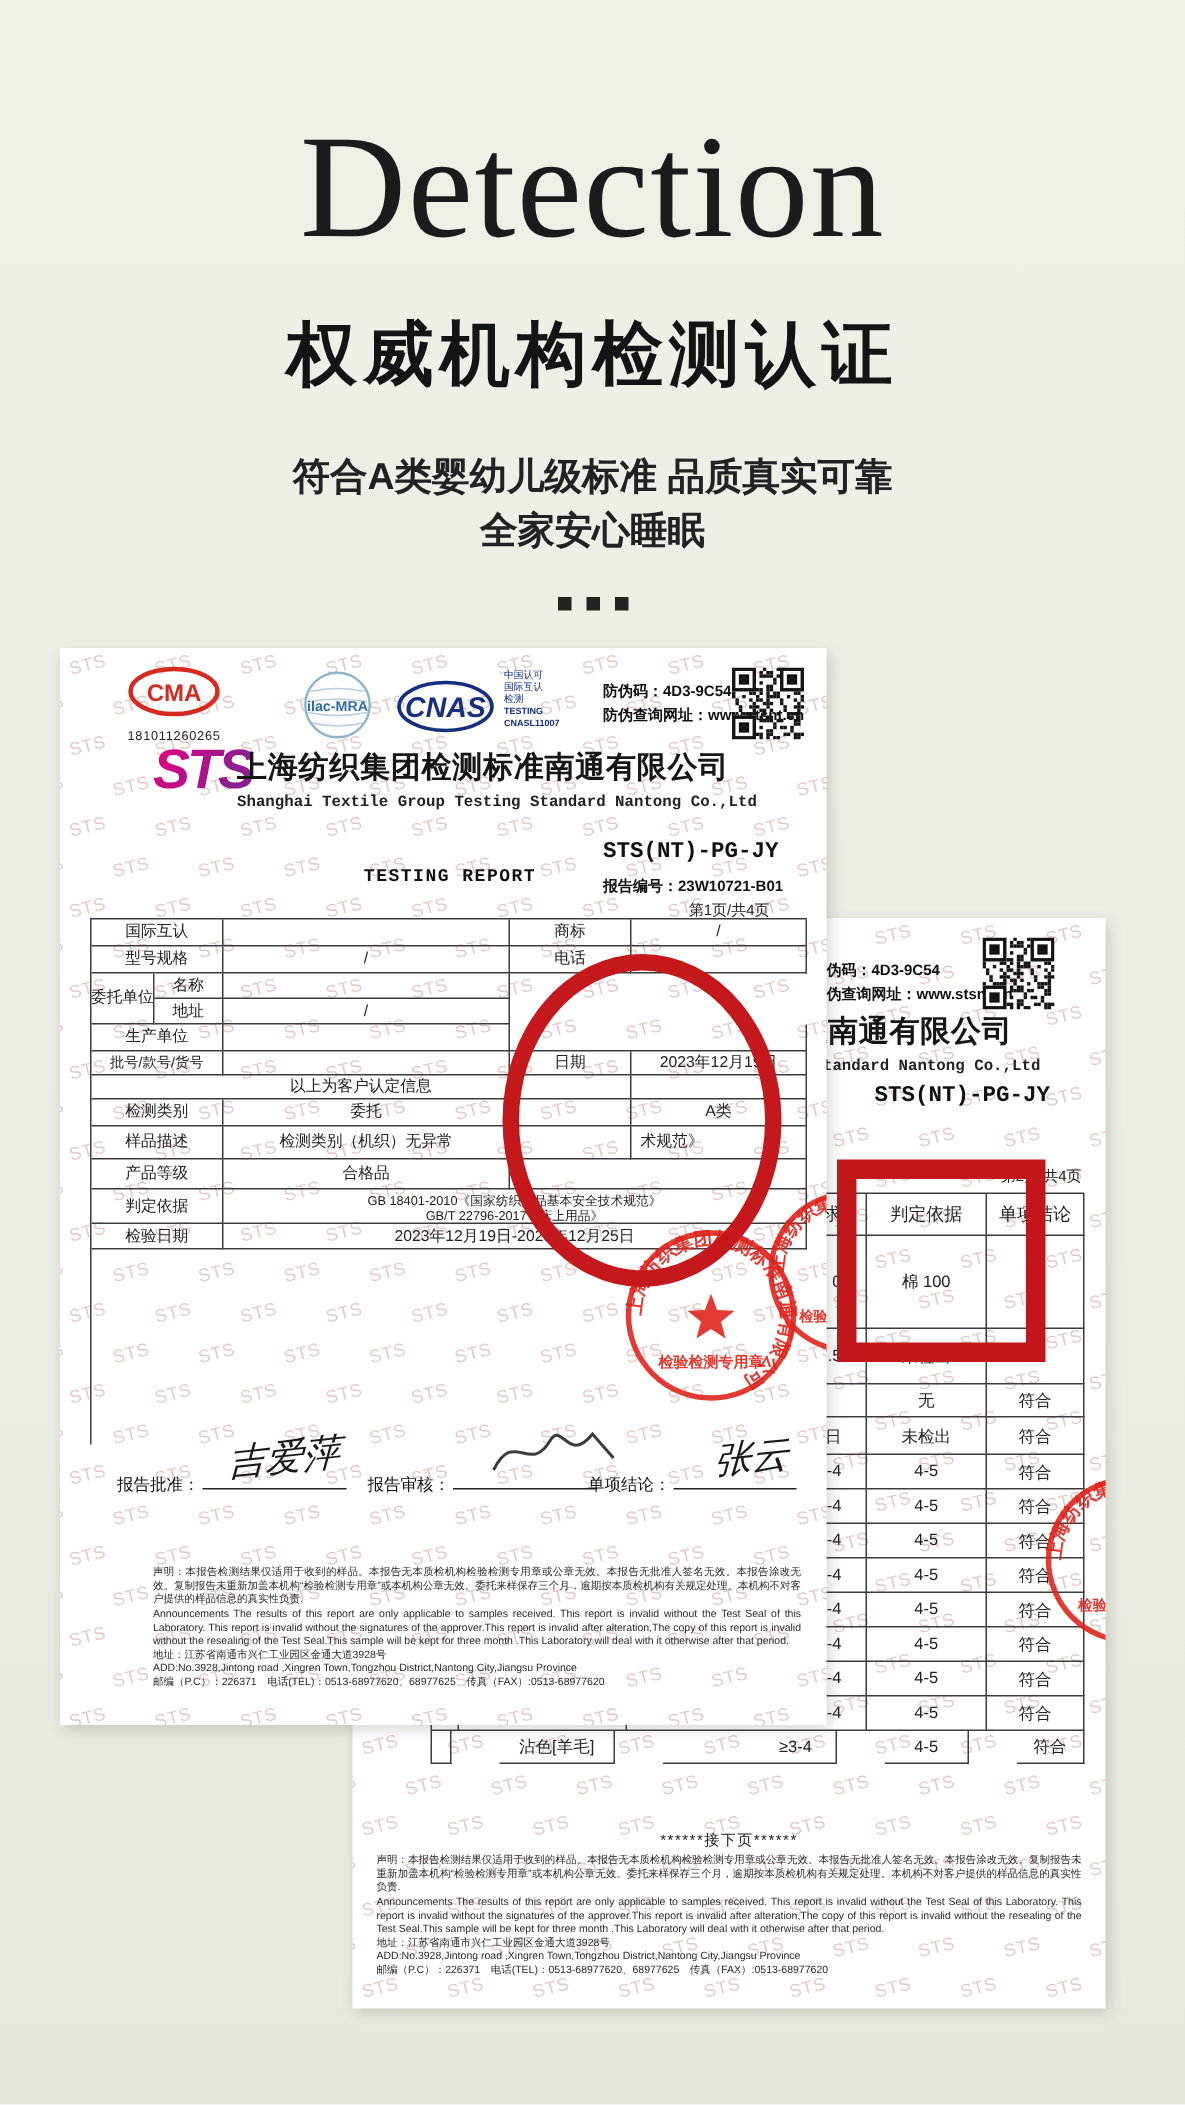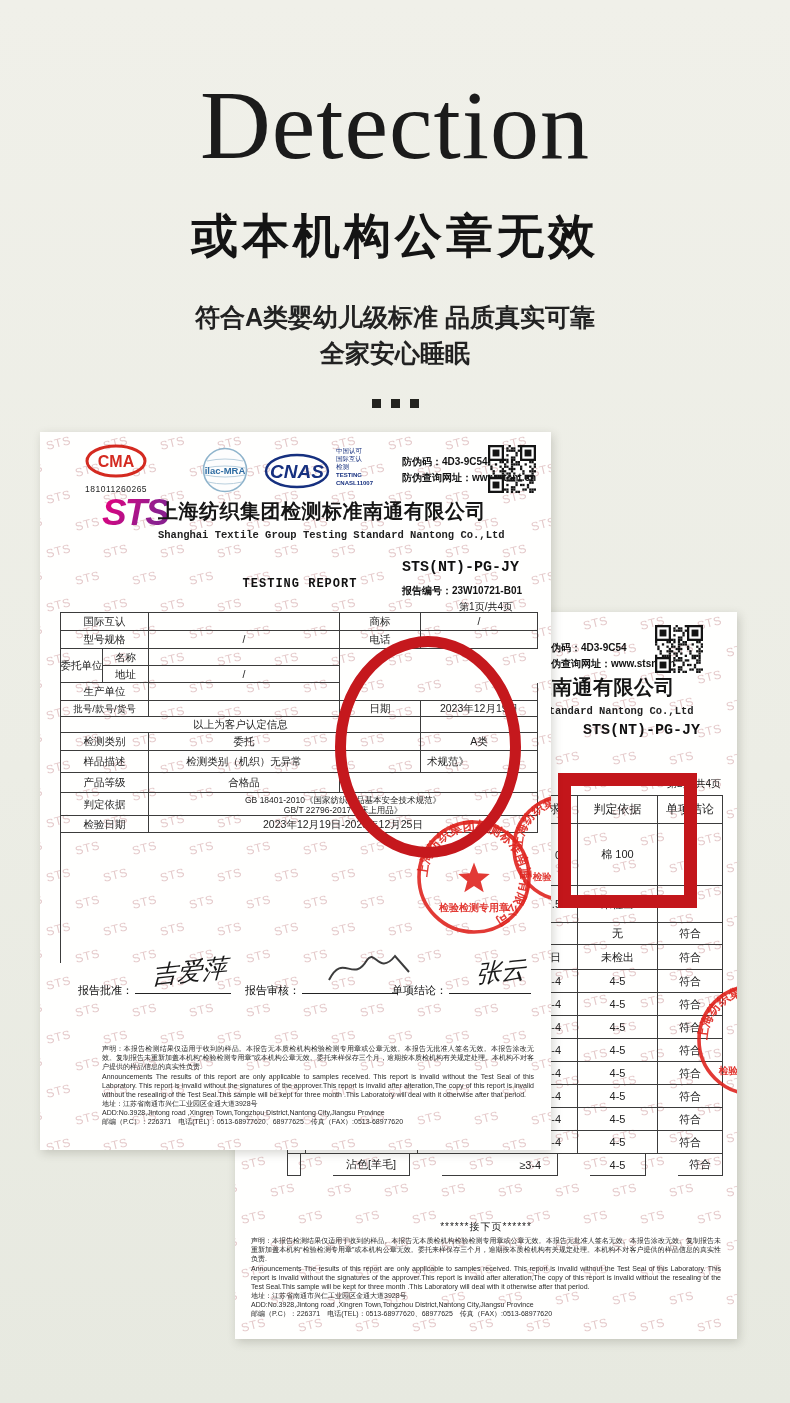--- a/index.html
+++ b/index.html
@@ -70,21 +70,21 @@
   .c-req{width:160px;justify-content:flex-end !important;padding-right:16px}
   .c-res{width:80px}
   .c-concl{width:65px}
   .t2 .hd{height:28px;font-size:12px}
   .np{font-size:10px;letter-spacing:1px;color:#222}
 </style>
 </head>
 <body>
 
 <div class="ctr hero-en">Detection</div>
-<div class="ctr hero-cn">或本机构公章无效</div>
+<div class="ctr hero-cn">权威机构检测认证</div>
 <div class="ctr hero-s1">符合A类婴幼儿级标准 品质真实可靠</div>
 <div class="ctr hero-s2">全家安心睡眠</div>
 <div class="ctr dots"><i></i><i></i><i></i></div>
 
 <div class="doc" id="doc2">
   <div class="wm">
       <i style="left:6px;top:4px">STS</i>
       <i style="left:63px;top:4px">STS</i>
       <i style="left:120px;top:4px">STS</i>
       <i style="left:177px;top:4px">STS</i>

